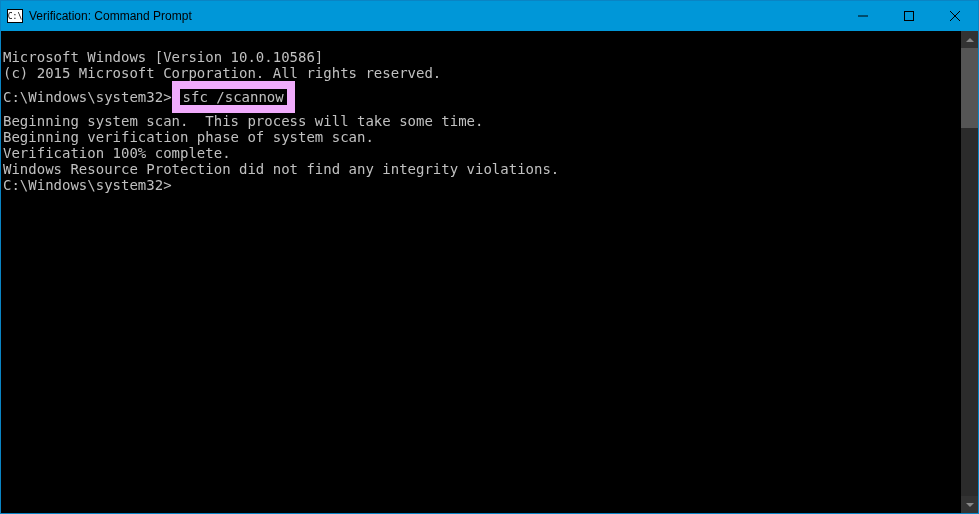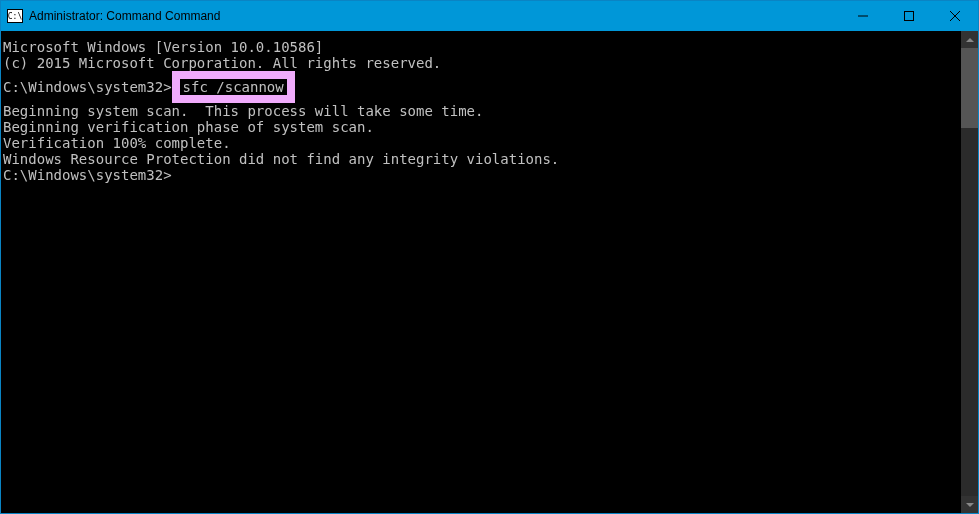--- a/index.html
+++ b/index.html
@@ -65,21 +65,21 @@
       display: flex;
       background: #000;
       position: relative;
     }
     .terminal {
       flex: 1;
       background: #000;
       color: #c0c0c0;
       font-size: 14px;
       line-height: 16px;
-      padding: 8px 0 0 2px;
+      padding: 18px 0 0 2px;
       white-space: pre;
       font-family: Consolas, 'Lucida Console', monospace;
     }
     .line {
       display: block;
     }
     .highlight {
       border: 8px solid #f0abfc;
       padding: 0 3px;
       display: inline-block;
@@ -113,21 +113,21 @@
     }
   </style>
 </head>
 <body>
 
 <div class="window">
   <div class="titlebar">
     <div class="titlebar-icon">
         <span>C:\</span>
       </div>
-    <div class="titlebar-title">Administrator: Command Command</div>
+    <div class="titlebar-title">Verification: Command Prompt</div>
     <div class="titlebar-controls">
       <div class="titlebar-btn">
         <svg width="10" height="10" viewBox="0 0 10 10">
             <line x1="0" y1="5" x2="10" y2="5" stroke="#000" stroke-width="1"></line>
           </svg>
       </div>
       <div class="titlebar-btn">
         <svg width="10" height="10" viewBox="0 0 10 10">
             <rect x="0.5" y="0.5" width="9" height="9" fill="none" stroke="#000" stroke-width="1"></rect>
           </svg>

